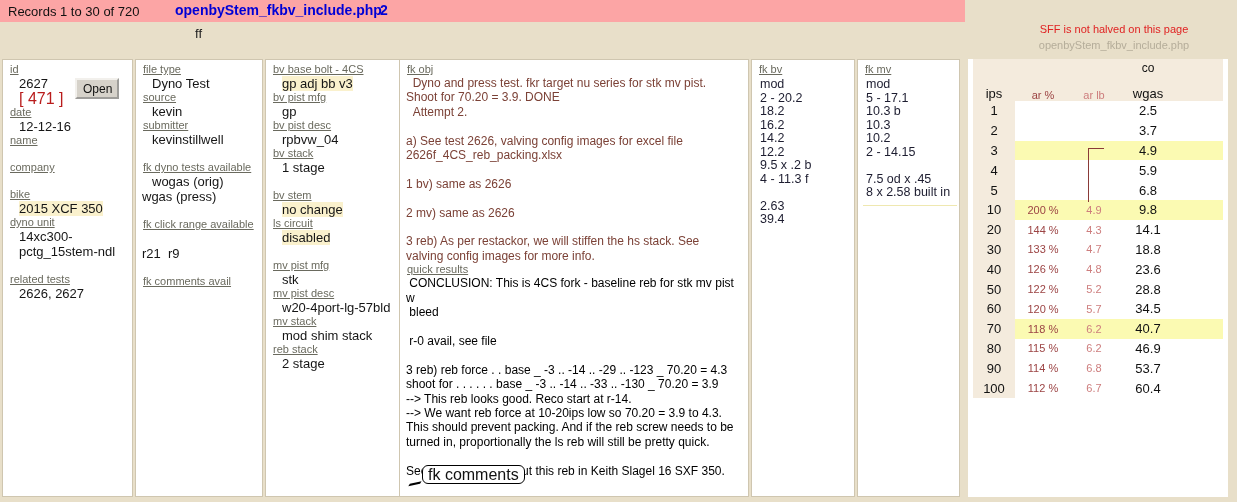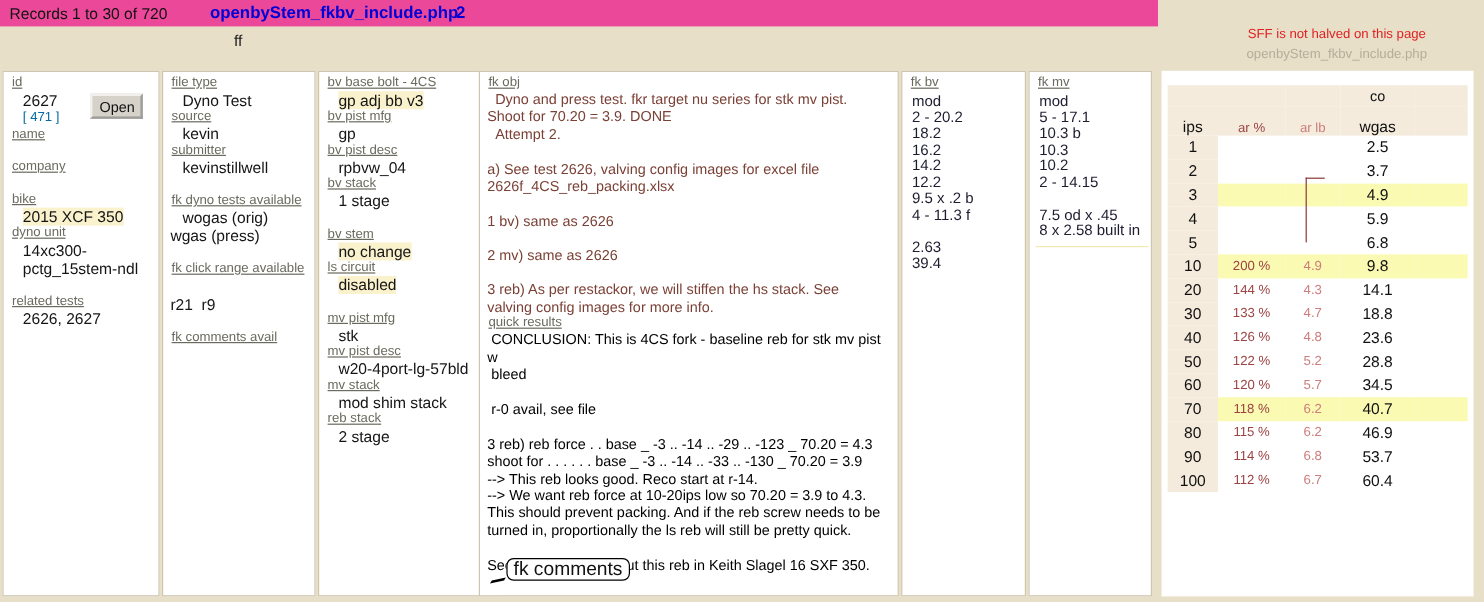--- a/index.html
+++ b/index.html
@@ -1,54 +1,54 @@
 <!DOCTYPE html>
 <html><head>
 <meta charset="utf-8">
 <style>
   html,body{margin:0;padding:0;}
   #page{position:relative;width:1237px;height:502px;background:#e8dfc9;font-family:"Liberation Sans","DejaVu Sans",sans-serif;overflow:hidden;}
-  #topbar{position:absolute;left:0;top:0;width:965px;height:22px;background:#ec4899;}
+  #topbar{position:absolute;left:0;top:0;width:965px;height:22px;background:#fca5a5;}
   .records{position:absolute;left:8px;top:4px;font-size:13px;color:#111;}
   .fname{position:absolute;left:175px;top:2px;font-size:14px;font-weight:bold;color:#0000d6;}
   .pagenum{position:absolute;left:380px;top:2px;font-size:14px;font-weight:bold;color:#0000d6;}
   #ff{position:absolute;left:195px;top:26px;font-size:13px;color:#222;}
   #sff{position:absolute;left:1000px;top:23px;width:228px;text-align:center;font-size:11px;color:#e02222;}
   #sff2{position:absolute;left:1000px;top:39px;width:228px;text-align:center;font-size:11px;color:#b5ad9a;}
 
   .panel{position:absolute;top:59px;height:438px;background:#fff;border:1px solid #cfc6b0;box-sizing:border-box;padding:3px 4px;}
   #p1{left:2px;width:131px;}
   #p2{left:135px;width:128px;}
   #p3{left:265px;width:152px;}
   #p4{left:399px;width:350px;}
   #p5{left:751px;width:104px;}
   #p6{left:857px;width:103px;}
   #p7{left:968px;width:260px;border:none;padding:0;}
 
   .lbl{display:block;font-size:11px;color:#6a6a5e;text-decoration:underline;line-height:13px;margin-left:3px;cursor:pointer;}
   .val{font-size:13px;color:#151515;line-height:15px;padding-left:12px;min-height:15px;white-space:pre-wrap;}
   .val.outdent{padding-left:2px;}
   .val.vgap{margin-top:0;}
-  .val.small{font-size:11px;color:#0369a1;}
+  .val.small{font-size:16px;color:#b91c1c;}
   .hl{background:#faf1cd;}
   .field.gap{margin-top:14px;}
 
   #openBtn{position:absolute;left:72px;top:18px;width:44px;height:21px;background:#d6d2ca;border:2px outset #f2f0ec;font-size:12px;font-family:inherit;color:#111;cursor:pointer;}
 
   #p4 .body{font-size:12px;line-height:14.4px;white-space:pre-wrap;padding-left:2px;}
   .obj-text{color:#7b4136;}
   .qr-text{color:#000000;}
   #bubbleWrap{position:absolute;left:12px;bottom:12px;white-space:nowrap;}
   .tail{display:inline-block;width:12px;height:8px;border-bottom:2px solid #000;transform:rotate(-12deg) skewX(-45deg);margin-right:-2px;vertical-align:bottom;}
   #bubble{border:1.5px solid #000;border-radius:6px;padding:0 5px;font-size:16px;color:#111;background:#fff;cursor:pointer;}
 
   .pre{font-size:12.5px;line-height:13.5px;color:#1d1d30;white-space:pre;padding-left:4px;margin-top:2px;}
   #p6 .rule{border-top:1px solid #efe8b0;margin:5px 0 0 1px;width:94px;}
 
-  #ftable{border-collapse:collapse;margin:12px 0 0 5px;table-layout:fixed;padding-left:24px;}
+  #ftable{border-collapse:collapse;margin:0 0 0 5px;table-layout:fixed;padding-left:24px;}
   #ftable col.c-ips{width:42px;} #ftable col.c-ar{width:56px;} #ftable col.c-arlb{width:46px;} #ftable col.c-wgas{width:62px;} #ftable col.c-fill{width:44px;}
   #ftable thead tr{background:#f4ebdd;}
   #ftable th{font-weight:normal;padding:0;}
   .th-co{font-size:12px;color:#111;height:18px;text-align:center;}
   .th-ips,.th-wgas{font-size:13px;color:#111;height:24px;vertical-align:bottom;padding-bottom:3px;text-align:center;}
   .th-ar{font-size:11px;color:#9c4444;vertical-align:bottom;padding-bottom:5px;text-align:center;}
   .th-arlb{font-size:11px;color:#cd7d7d;vertical-align:bottom;padding-bottom:5px;text-align:center;}
   #ftable td{padding:0;height:19.8px;text-align:center;}
   td.ips{background:#f4ebdd;font-size:13px;color:#111;}
   td.ar{font-size:11px;color:#9c4444;}
@@ -73,20 +73,24 @@
 
   <div id="p1" class="panel">
     <button id="openBtn">Open</button>
     <div id="f1">
         <div class="field">
           <a class="lbl">id</a>
           <div class="val">2627</div>
           <div class="val small">[ 471 ]</div>
         </div>
         <div class="field">
+          <a class="lbl">date</a>
+          <div class="val">12-12-16</div>
+        </div>
+        <div class="field">
           <a class="lbl">name</a>
         </div>
         <div class="field gap">
           <a class="lbl">company</a>
         </div>
         <div class="field gap">
           <a class="lbl">bike</a>
           <div class="val"><span class="hl">2015 XCF 350</span></div>
         </div>
         <div class="field">

